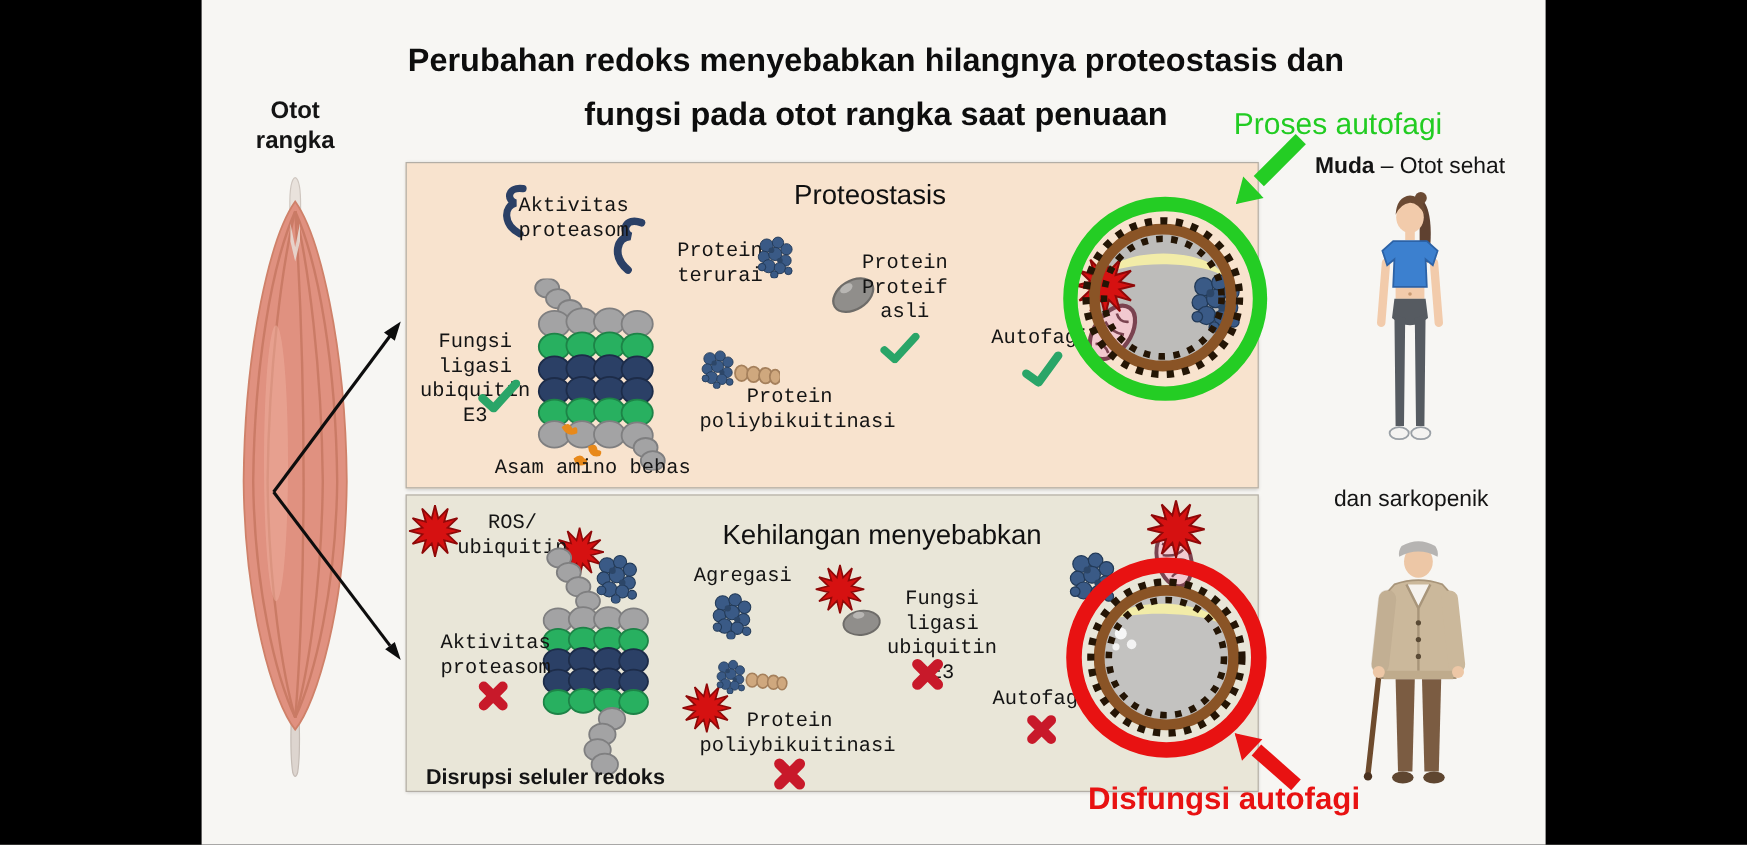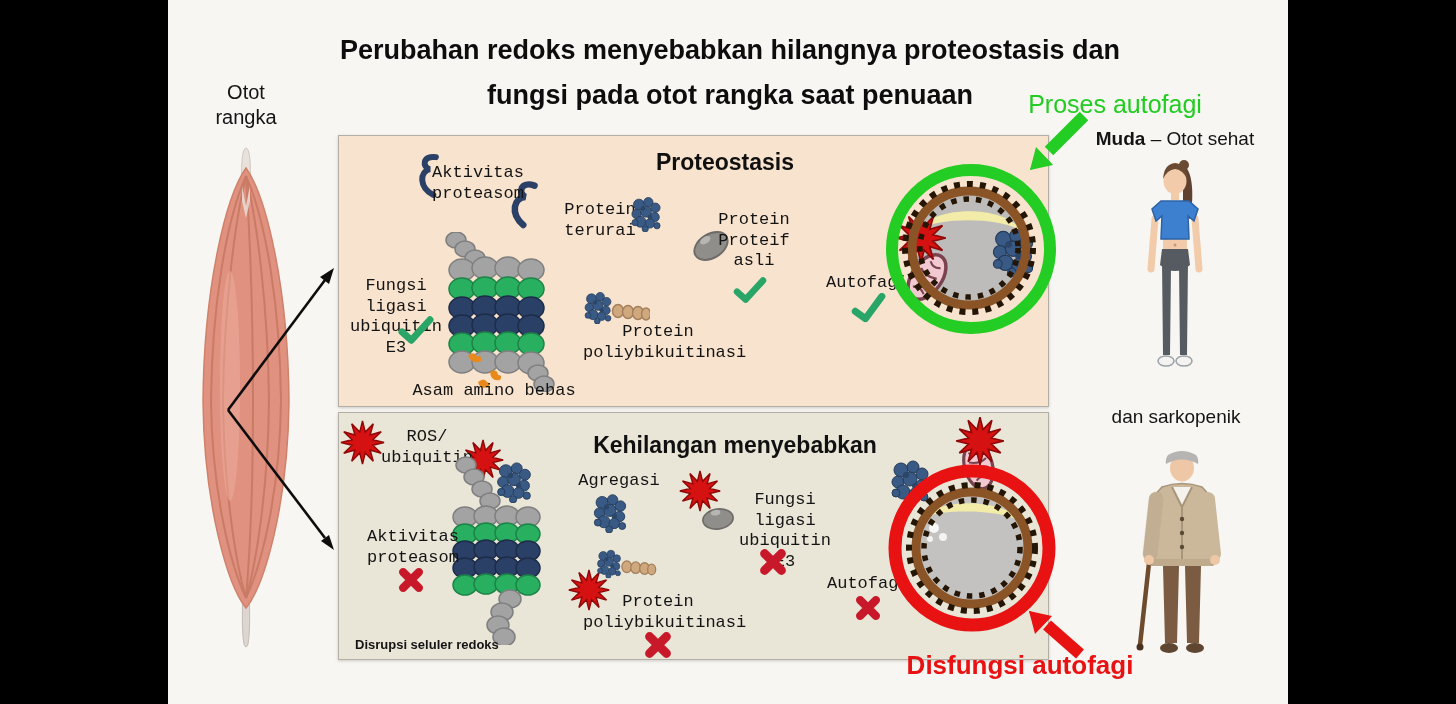--- a/index.html
+++ b/index.html
@@ -4,24 +4,24 @@
 <style>
   html,body{margin:0;padding:0;}
   body{width:1456px;height:704px;background:#000;position:relative;overflow:hidden;
        font-family:"Liberation Sans",sans-serif;color:#141414;}
   .abs{position:absolute;}
   #canvas{position:absolute;left:168px;top:0;width:1120px;height:704px;background:#f7f6f3;}
   .pre{white-space:pre-line;}
   .lbl{font-size:17px;line-height:1.22;text-align:center;color:#141414;font-family:Liberation Mono, monospace;}
   .b{font-weight:bold;}
   .panel{position:absolute;border:1.5px solid #b3aea6;box-shadow:0 1px 3px rgba(0,0,0,.18);}
-  .ptitle{font-weight:bold;font-size:23px;text-align:center;color:#101010;}
+  .ptitle{font-weight:normal;font-size:23px;text-align:center;color:#101010;}
   #title{left:330px;top:28px;width:800px;text-align:center;font-weight:bold;
          font-size:27px;line-height:45px;color:#0d0d0d;}
-  #muscle-label{left:196px;top:80px;width:100px;text-align:center;font-weight:normal;
+  #muscle-label{left:196px;top:80px;width:100px;text-align:center;font-weight:bold;
          font-size:20px;line-height:25px;}
   #proses-label{left:995px;top:90px;width:240px;text-align:center;font-weight:normal;
          font-size:25px;color:#22cc22;}
   #disfungsi-label{left:895px;top:650px;width:250px;text-align:center;font-weight:bold;
          font-size:26px;color:#e81212;}
   .person-cap{font-size:19px;line-height:22px;text-align:center;}
   svg{display:block;}
 </style>
 </head>
 <body>
@@ -318,21 +318,21 @@
 poliybikuitinasi</div>
 <svg class="abs" style="left:643px;top:630px" width="30" height="30">
     <use href="#sym-x"></use>
   </svg>
 
 <div class="abs lbl pre" style="left:827px;top:574px;width:80px;">Autofagi</div>
 <svg class="abs" style="left:854px;top:594px" width="28" height="28">
     <use href="#sym-x"></use>
   </svg>
 
-<div class="abs b" style="left:355px;top:637px;width:240px;font-size:13px;">Disrupsi seluler redoks</div>
+<div class="abs b" style="left:355px;top:637px;width:240px;font-size:18px;">Disrupsi seluler redoks</div>
 
 <svg class="abs" style="left:884px;top:413px" width="180" height="250" viewBox="0 0 180 250">
   <g transform="rotate(75 94 55)">
     <use href="#sym-mito" x="66" y="35" width="52" height="38"></use>
   </g>
   <use href="#sym-star" x="70" y="2" width="52" height="52"></use>
   <use href="#sym-agg" x="4" y="46" width="44" height="46"></use>
   <circle cx="88" cy="135" r="52" fill="#c3c2c0"></circle>
   <path d="M40 104 C56 84 122 86 136 108 C116 96 60 96 40 104 Z" fill="#f2eca8"></path>
   <circle cx="50" cy="115" r="5" fill="#ffffff" opacity=".85"></circle>

